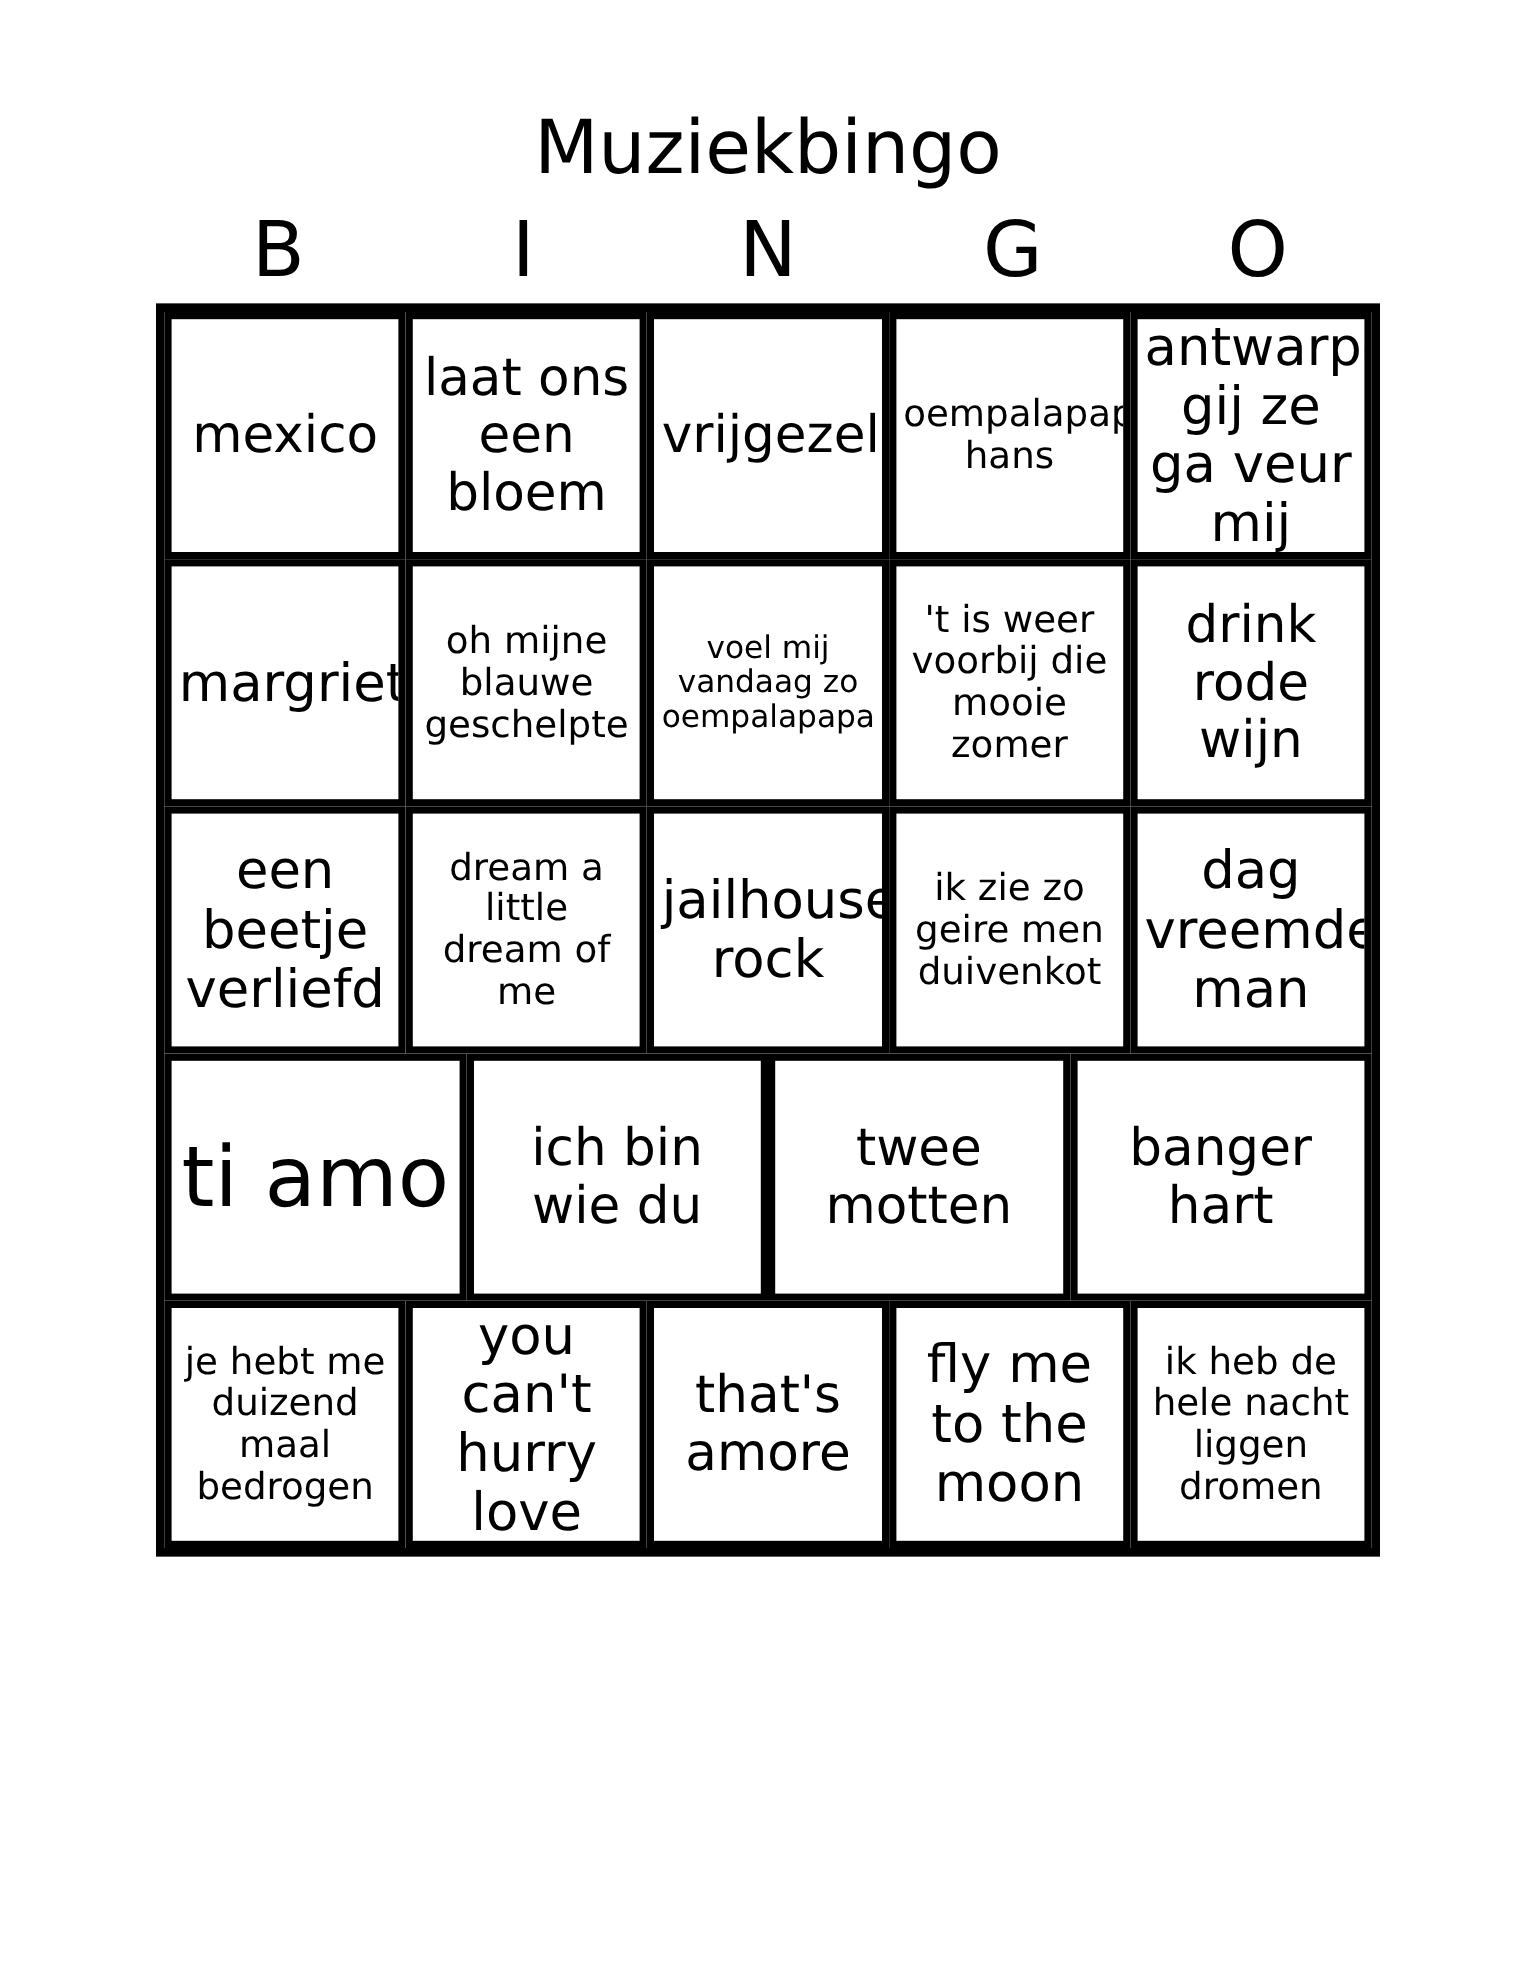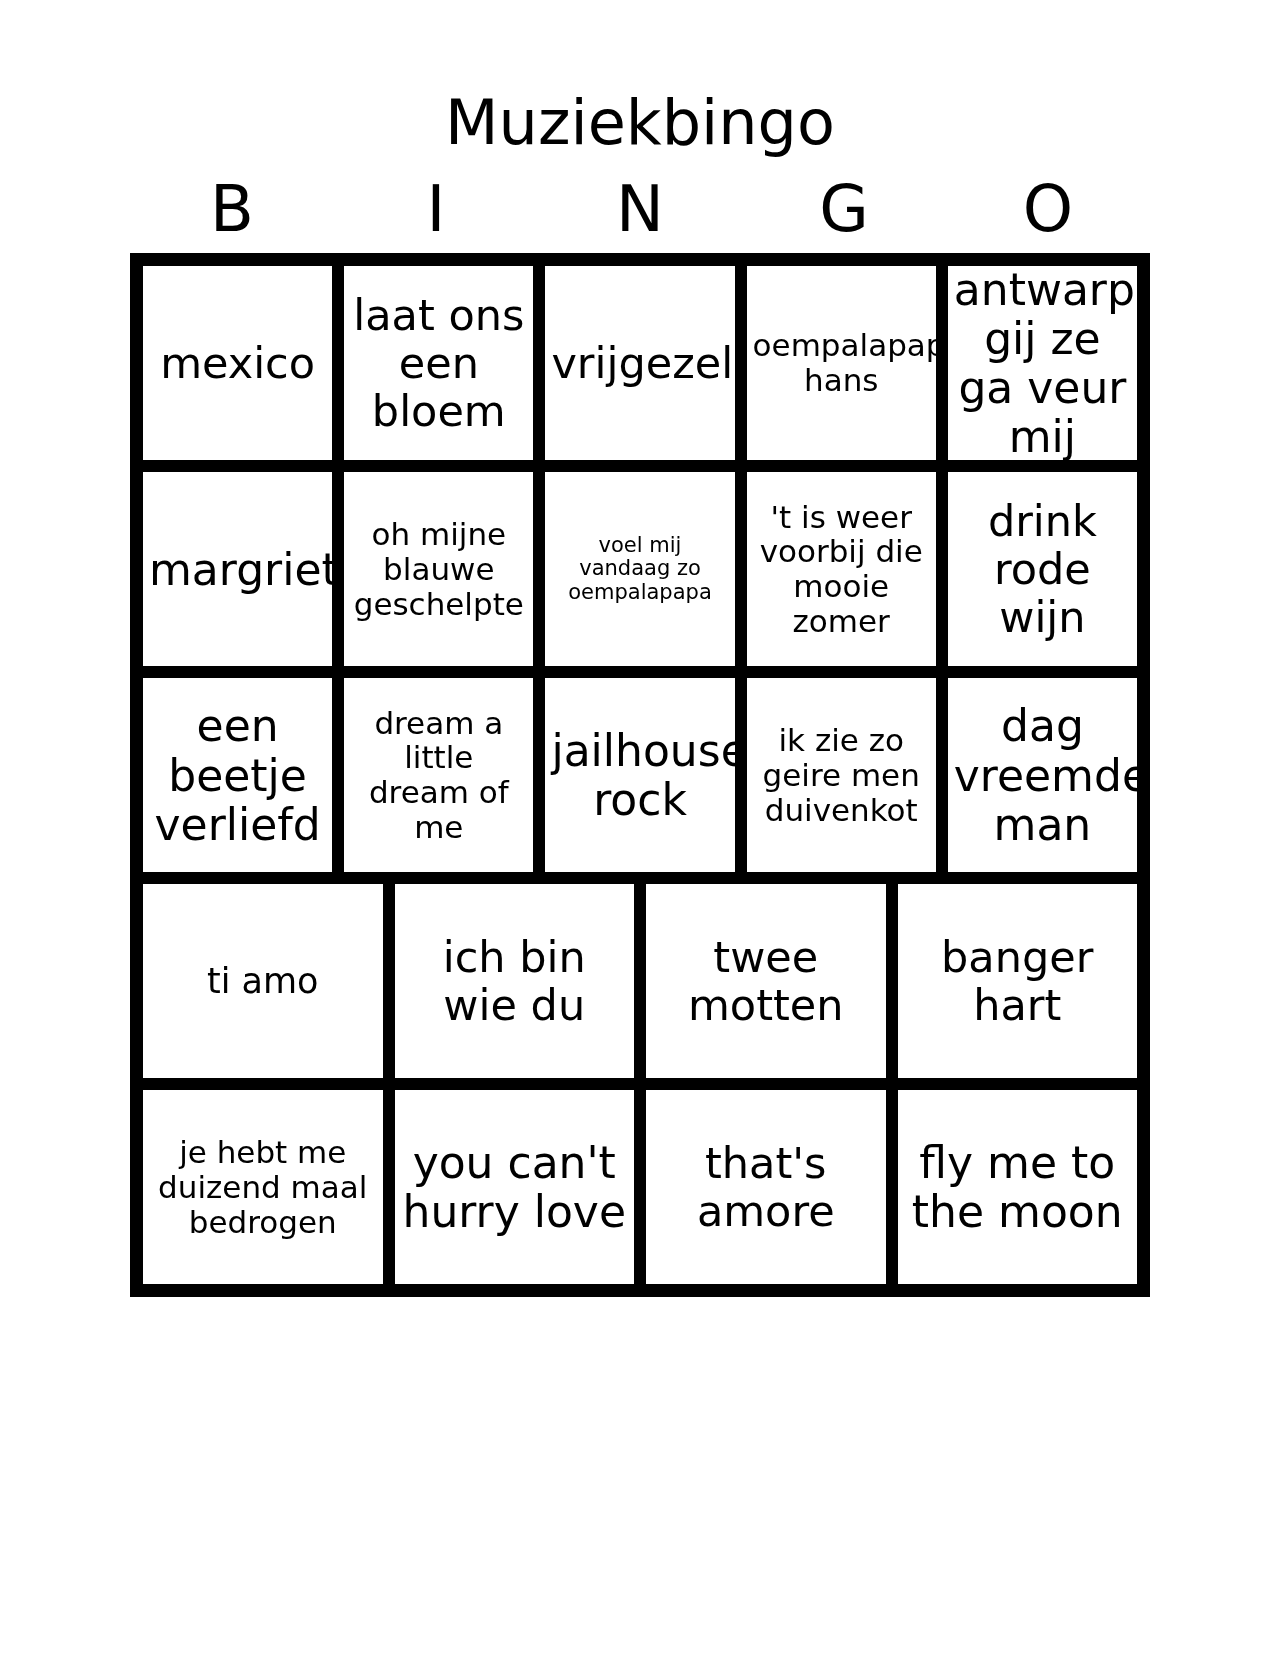--- a/index.html
+++ b/index.html
@@ -66,25 +66,25 @@
     text-align: center;
     padding: 4px 6px;
     overflow: hidden;
   }
   .cell span {
     display: block;
     width: 100%;
     line-height: 1.12;
   }
   
-  .fs-xs span { font-size: 21px; }
+  .fs-xs span { font-size: 26px; }
   .fs-s  span { font-size: 31px; }
   .fs-m  span { font-size: 44px; }
   .fs-l  span { font-size: 43px; }
-  .fs-xl span { font-size: 35px; }
+  .fs-xl span { font-size: 70px; }
 </style>
 </head>
 <body>
 
 <div class="page">
 
   <div class="title">Muziekbingo</div>
 
   <div class="header-row">
     <div class="header-cell">B</div>
@@ -171,16 +171,19 @@
         </div>
       <div class="cell fs-m">
           <span>you can't hurry love</span>
         </div>
       <div class="cell fs-l">
           <span>that's amore</span>
         </div>
       <div class="cell fs-m">
           <span>fly me to the moon</span>
         </div>
+      <div class="cell fs-s">
+          <span>ik heb de hele nacht liggen dromen</span>
+        </div>
     </div>
 
   </div>
 </div>
 
 </body></html>

